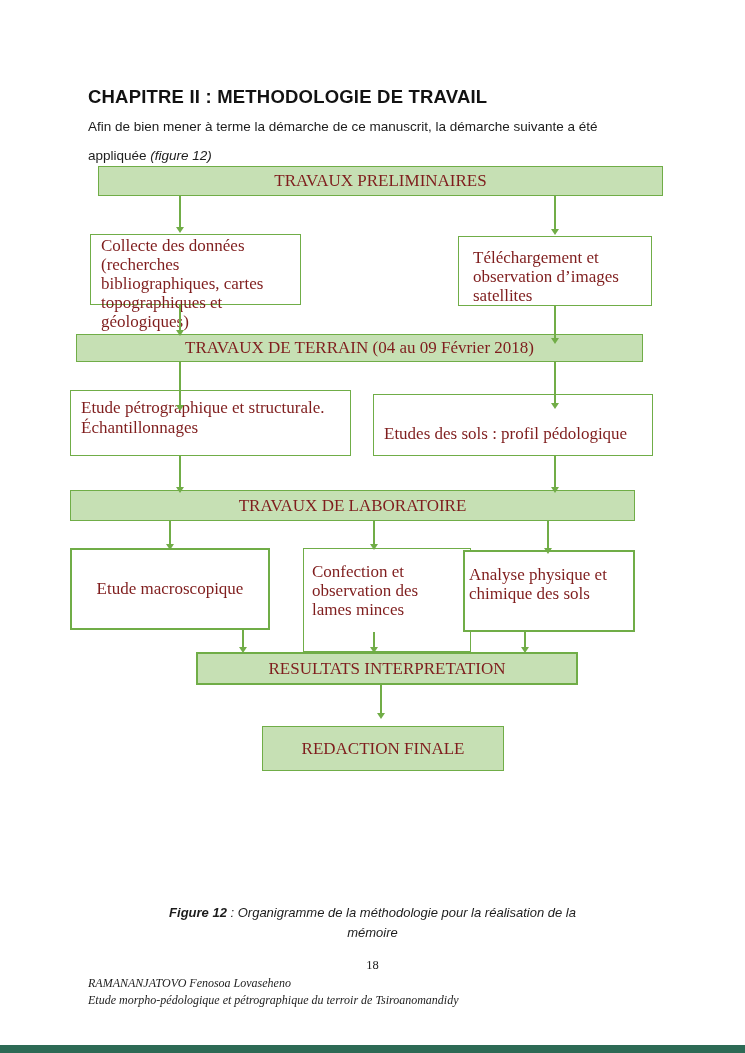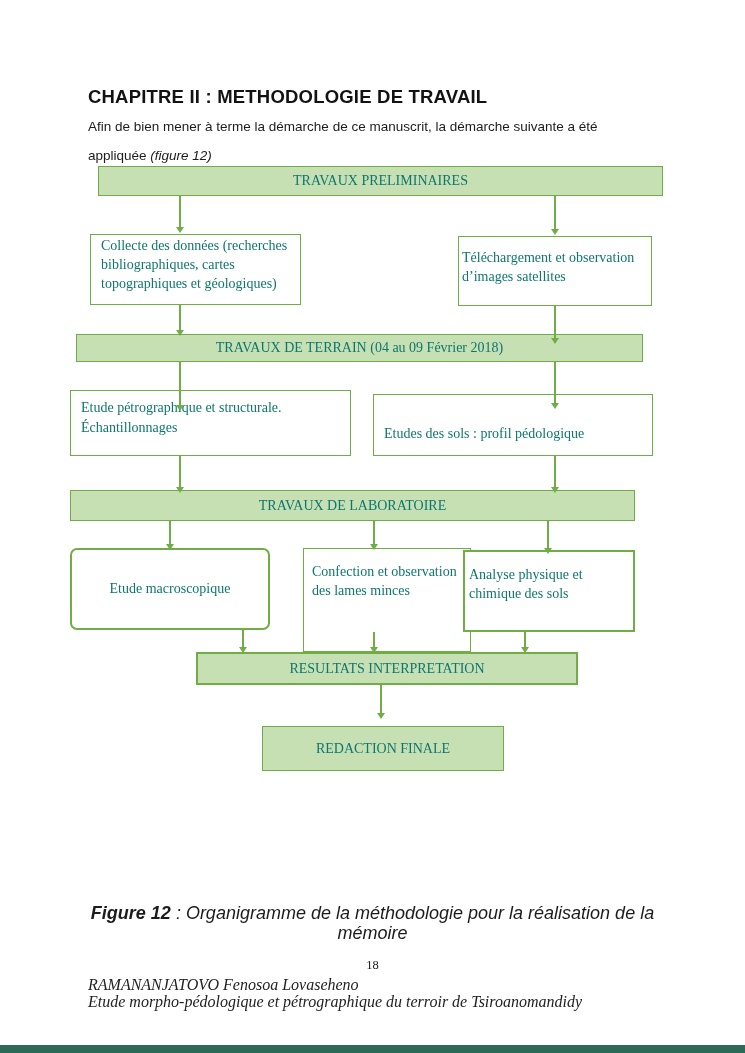--- a/index.html
+++ b/index.html
@@ -16,61 +16,61 @@
   }
   .intro {
     position:absolute; left:88px; top:112px; margin:0; width:600px;
     font-family:"Liberation Sans", sans-serif; font-size:13.5px; line-height:29px; color:#1c1c1c;
   }
   .intro em { }
 
   
   .node {
     position:absolute; box-sizing:border-box; z-index:1;
-    font-size:14px; background:#ffffff; border:1.5px solid #70ad47; color:#0f766e;
+    font-size:17px; background:#ffffff; border:1.5px solid #70ad47; color:#7f1d1d;
   }
   .node.fill {
     background:#c6e0b4; display:flex; align-items:center; justify-content:center;
     text-align:center;
   }
   .n-prelim    { left:98px;  top:166px; width:565px; height:30px; border-width:1.5px; }
   .n-collecte  { left:90px;  top:234px; width:211px; height:71px; padding:1px 10px;  line-height:19px; border-width:1.5px; }
-  .n-telech    { left:458px; top:236px; width:194px; height:70px; padding:11px 3px; line-height:19px; border-width:1.5px; }
+  .n-telech    { left:458px; top:236px; width:194px; height:70px; padding:11px 14px; line-height:19px; border-width:1.5px; }
   .n-terrain   { left:76px;  top:334px; width:567px; height:28px; border-width:1.5px; }
   .n-petro     { left:70px;  top:390px; width:281px; height:66px; padding:7px 10px;  line-height:20px; border-width:1px; }
   .n-sols      { left:373px; top:394px; width:280px; height:62px; padding:29px 10px; line-height:19px; border-width:1px; }
   .n-labo      { left:70px;  top:490px; width:565px; height:31px; border-width:1.5px; }
-  .n-macro     { left:70px;  top:548px; width:200px; height:82px; display:flex; align-items:center; justify-content:center; border-width:2px;border-radius:7px; }
+  .n-macro     { left:70px;  top:548px; width:200px; height:82px; display:flex; align-items:center; justify-content:center; border-width:2px; }
   .n-lames     { left:303px; top:548px; width:168px; height:104px; padding:13px 8px;  line-height:19px; border-width:1px; }
   .n-analyse   { left:463px; top:550px; width:172px; height:82px; padding:13px 4px; line-height:19px; border-width:2px; }
   .n-resultats { left:196px; top:652px; width:382px; height:33px; border-width:2px; }
   .n-redaction { left:262px; top:726px; width:242px; height:45px; border-width:1.5px; }
 
   
   .arrow { position:absolute; width:2px; background:#71ad47; z-index:2; }
   .arrow::after {
     content:""; position:absolute; left:-3px; bottom:-6px; width:0; height:0;
     border-left:4px solid transparent; border-right:4px solid transparent;
     border-top:6px solid #71ad47;
   }
 
   
   .caption {
     position:absolute; left:0; top:903px; width:745px; text-align:center;
-    font-family:"Liberation Sans", sans-serif; font-style:italic; font-size:18px;
+    font-family:"Liberation Sans", sans-serif; font-style:italic; font-size:13px;
     line-height:20px; color:#1c1c1c;
   }
   .caption .fig-label { font-weight:bold; }
   .pageno {
     position:absolute; left:0; top:958px; width:745px; text-align:center;
     font-family:"Liberation Serif", serif; font-size:12.5px; color:#222;
   }
   .footer-line {
     position:absolute; left:88px; font-family:"Liberation Serif", serif;
-    font-style:italic; font-size:16px; color:#222; white-space:nowrap;
+    font-style:italic; font-size:12px; color:#222; white-space:nowrap;
   }
   .footer-author { top:976px; }
   .footer-work   { top:993px; }
   .bottom-bar {
     position:absolute; left:0; bottom:0; width:745px; height:8px; background:#2d6a55;
   }
 </style>
 </head>
 <body>
 

